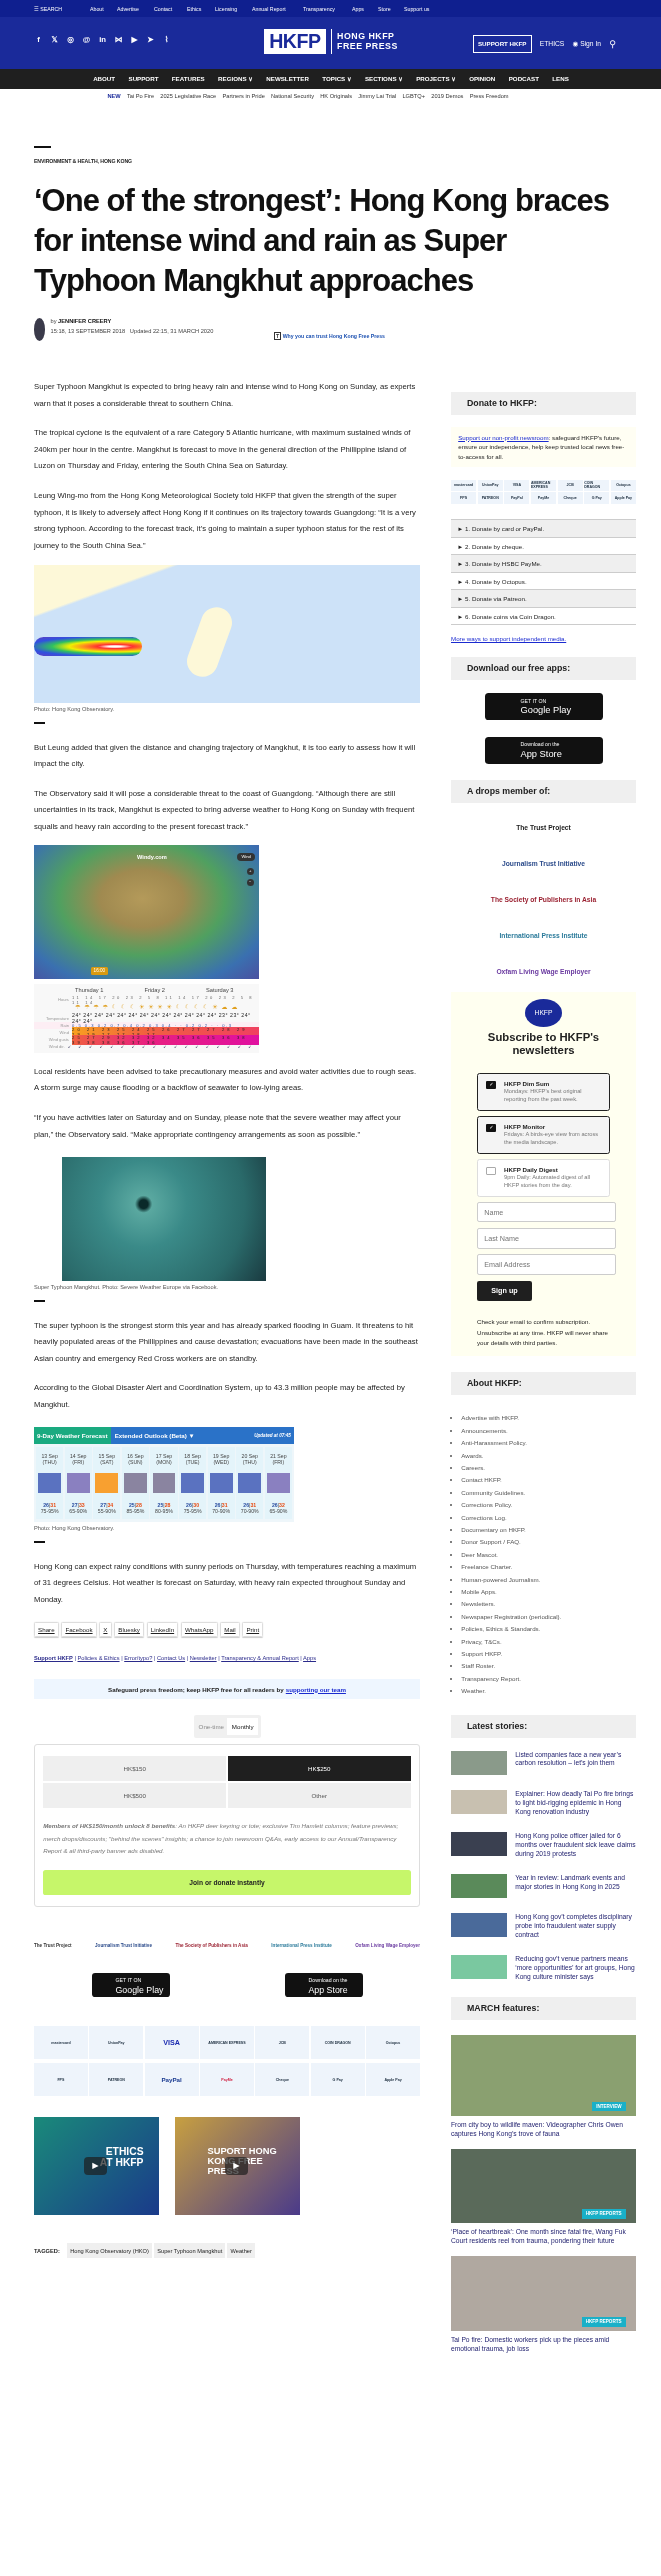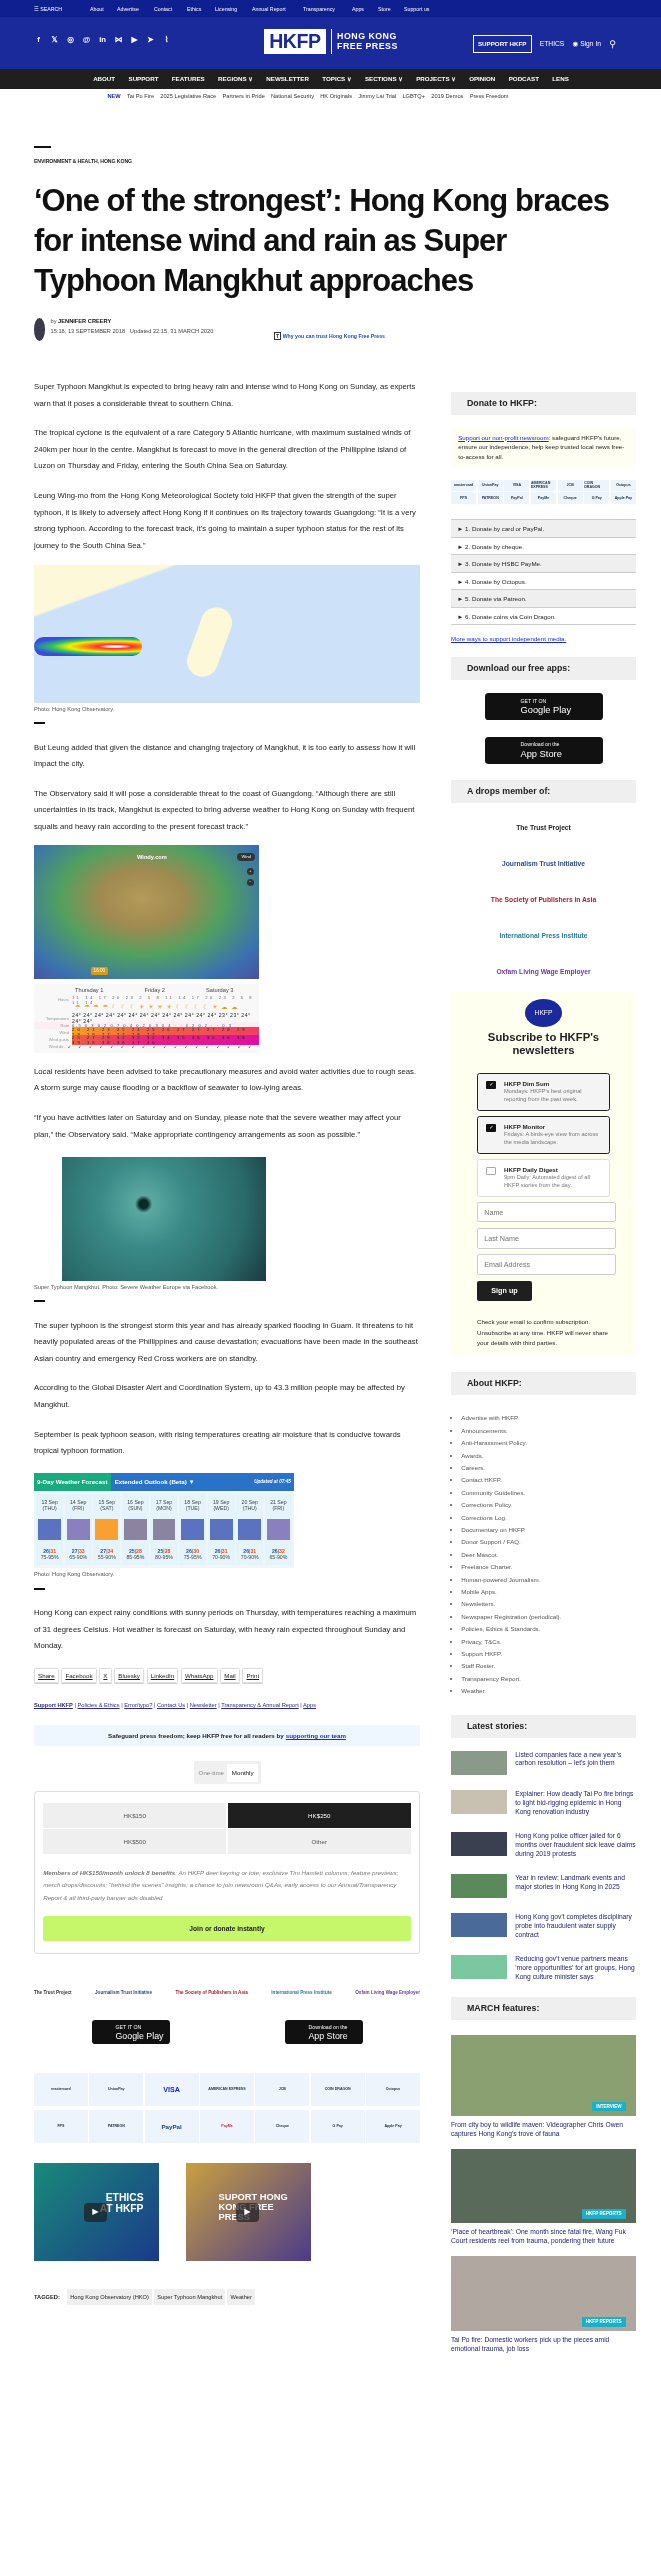--- a/index.html
+++ b/index.html
@@ -105,21 +105,21 @@
     <span>in</span>
     <span>⋈</span>
     <span>▶</span>
     <span>➤</span>
     <span>⌇</span>
   </div>
   <div class="logo">
     <div class="box">HKFP</div>
     <div class="sep"></div>
     <div class="txt">
-      <div>HONG KONG</div>
+      <div>HONG HKFP</div>
       <div>FREE PRESS</div>
     </div>
   </div>
   <div class="hdr-right">
     <span class="btn-support">SUPPORT HKFP</span>
     <span>ETHICS</span>
     <span><span>◉ </span><span>Sign In</span></span>
     <span style="font-size:9.3px">⚲</span>
   </div>
 </div>
@@ -218,21 +218,20 @@
       </div>
   </div>
 
   <p>Local residents have been advised to take precautionary measures and avoid water activities due to rough seas. A storm surge may cause flooding or a backflow of seawater to low-lying areas.</p>
   <p>“If you have activities later on Saturday and on Sunday, please note that the severe weather may affect your plan,” the Observatory said. “Make appropriate contingency arrangements as soon as possible.”</p>
   <div style="width:204px;height:124px;margin:0 0 0 28px;background:radial-gradient(circle at 40% 38%,#0a2a2a 0%,#0a2a2a 3%,#5aa8a0 6%,#3a8a88 30%,#2a6a6a 70%,#1a3a40 100%)"></div>
   <div class="caption">Super Typhoon Mangkhut. Photo: Severe Weather Europe via Facebook.</div>
   <div class="rule" style="position:relative;left:0;margin:10.3px 0 15.5px;width:11.3px"></div>
   <p>The super typhoon is the strongest storm this year and has already sparked flooding in Guam. It threatens to hit heavily populated areas of the Phillippines and cause devastation; evacuations have been made in the southeast Asian country and emergency Red Cross workers are on standby.</p>
   <p>According to the Global Disaster Alert and Coordination System, up to 43.3 million people may be affected by Mangkhut.</p>
-  <p>September is peak typhoon season, with rising temperatures creating air moisture that is conducive towards tropical typhoon formation.</p>
 
   <div style="width:260px;background:#eef6fa;margin-top:6.2px">
     <div style="display:flex;height:17.5px;align-items:center;background:#2a72c8;color:#fff;font-size:6.2px;font-weight:bold">
       <span style="background:#1aaa80;height:17.5px;line-height:17.5px;padding:0 3.1px">9-Day Weather Forecast</span>
       <span style="padding:0 4.1px;flex:1">Extended Outlook (Beta) ▼</span>
       <span style="font-style:italic;font-size:4.6px;padding-right:3.1px">Updated at 07:45</span>
     </div>
     <div style="display:grid;grid-template-columns:repeat(9,1fr);gap:1.5px;padding:3.1px 2.1px">
       <div style="background:#e4f4fa;text-align:center;font-size:5.2px;padding:5.2px 0;color:#444"><div>13 Sep</div><div>(THU)</div><div style="height:20.6px;margin:8.2px 2.1px;background:#5a72c0"></div><b style="color:#2a4ea0">26</b>|<b style="color:#e84a10">31</b><div>75-95%</div></div>
       <div style="background:#e4f4fa;text-align:center;font-size:5.2px;padding:5.2px 0;color:#444"><div>14 Sep</div><div>(FRI)</div><div style="height:20.6px;margin:8.2px 2.1px;background:#8a80c0"></div><b style="color:#2a4ea0">27</b>|<b style="color:#e84a10">33</b><div>65-90%</div></div>
@@ -313,21 +312,21 @@
     <div style="height:33px">Octopus</div>
     <div style="height:33px">FPS</div>
     <div style="height:33px">PATREON</div>
     <div style="height:33px;font-size:6.2px;color:#1a3a90">PayPal</div>
     <div style="height:33px;color:#d02040">PayMe</div>
     <div style="height:33px">Cheque</div>
     <div style="height:33px">G Pay</div>
     <div style="height:33px">Apple Pay</div>
   </div>
 
-  <div style="margin-top:20.6px;display:flex;gap:27px">
+  <div style="margin-top:20.6px;display:flex;gap:16px">
     <div style="width:125px;height:98px;background:linear-gradient(135deg,#1a8a7a,#1a3a8a);position:relative;color:#fff">
       <span style="position:absolute;right:15.5px;top:29px;font-size:10.3px;font-weight:bold;width:46px;text-align:right">ETHICS AT HKFP</span>
       <span style="position:absolute;left:50px;top:40px;background:rgba(30,30,30,.7);width:23px;height:18.5px;border-radius:4.1px;text-align:center;line-height:18.5px">▶</span>
     </div>
     <div style="width:125px;height:98px;background:linear-gradient(135deg,#c8a040,#4a3a8a);position:relative;color:#fff">
       <span style="position:absolute;right:15.5px;top:29px;font-size:9.3px;font-weight:bold;width:77px;text-align:left">SUPORT HONG KONG FREE PRESS</span>
       <span style="position:absolute;left:50px;top:40px;background:rgba(30,30,30,.7);width:23px;height:18.5px;border-radius:4.1px;text-align:center;line-height:18.5px">▶</span>
     </div>
   </div>
 

